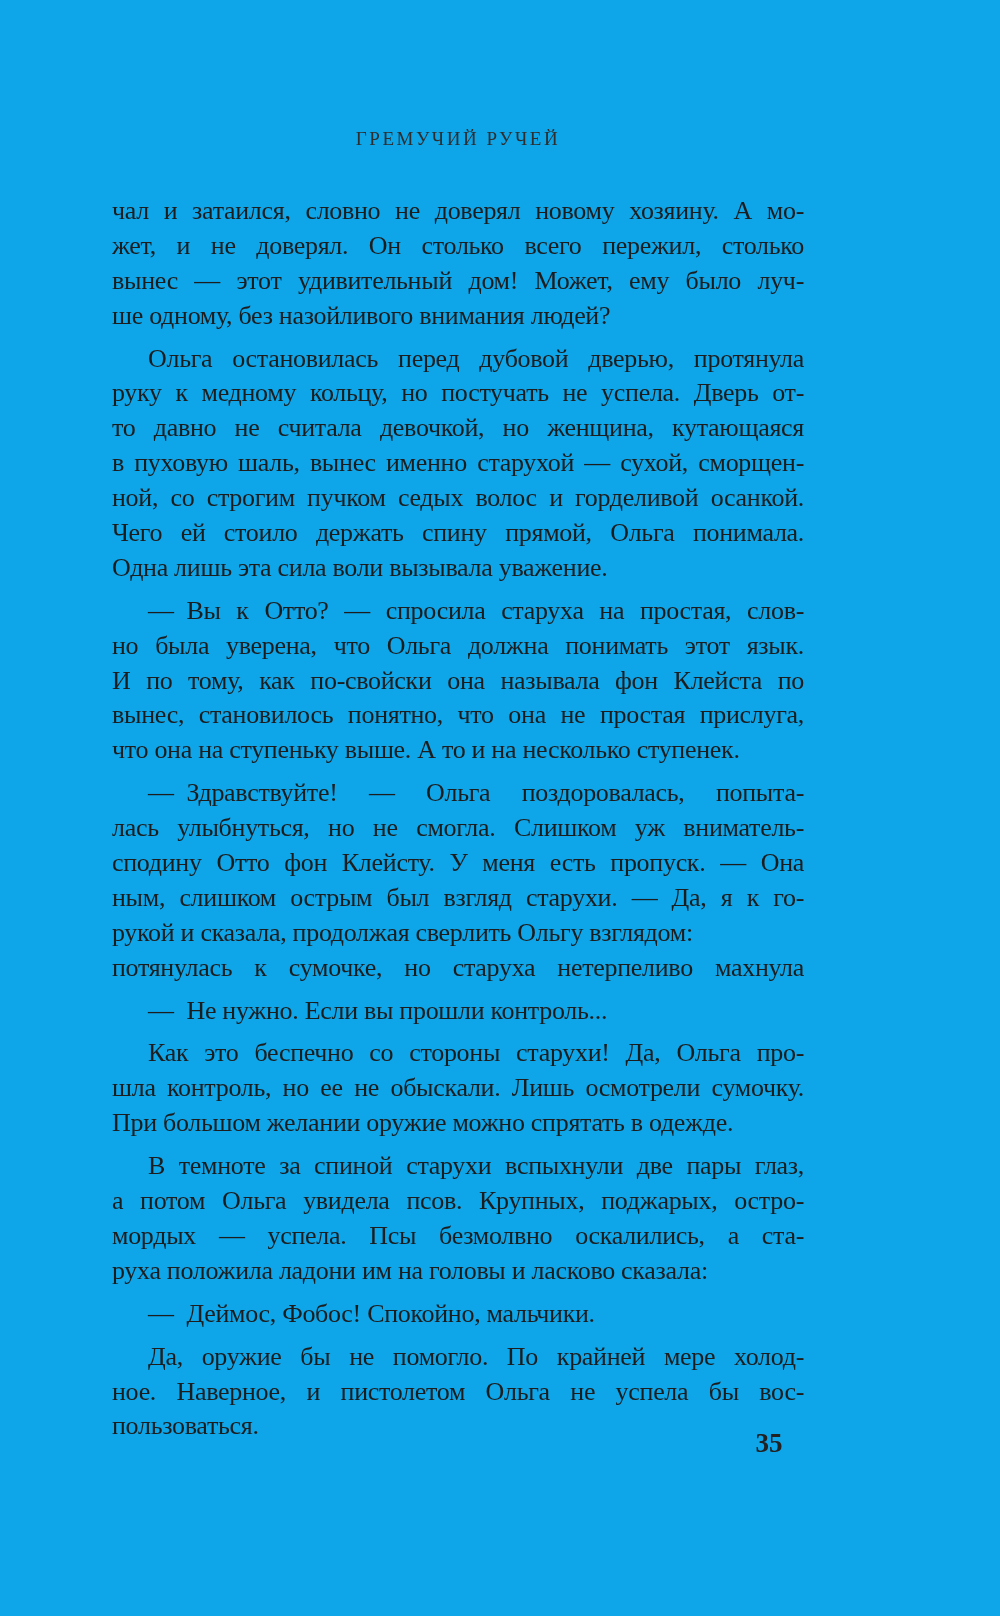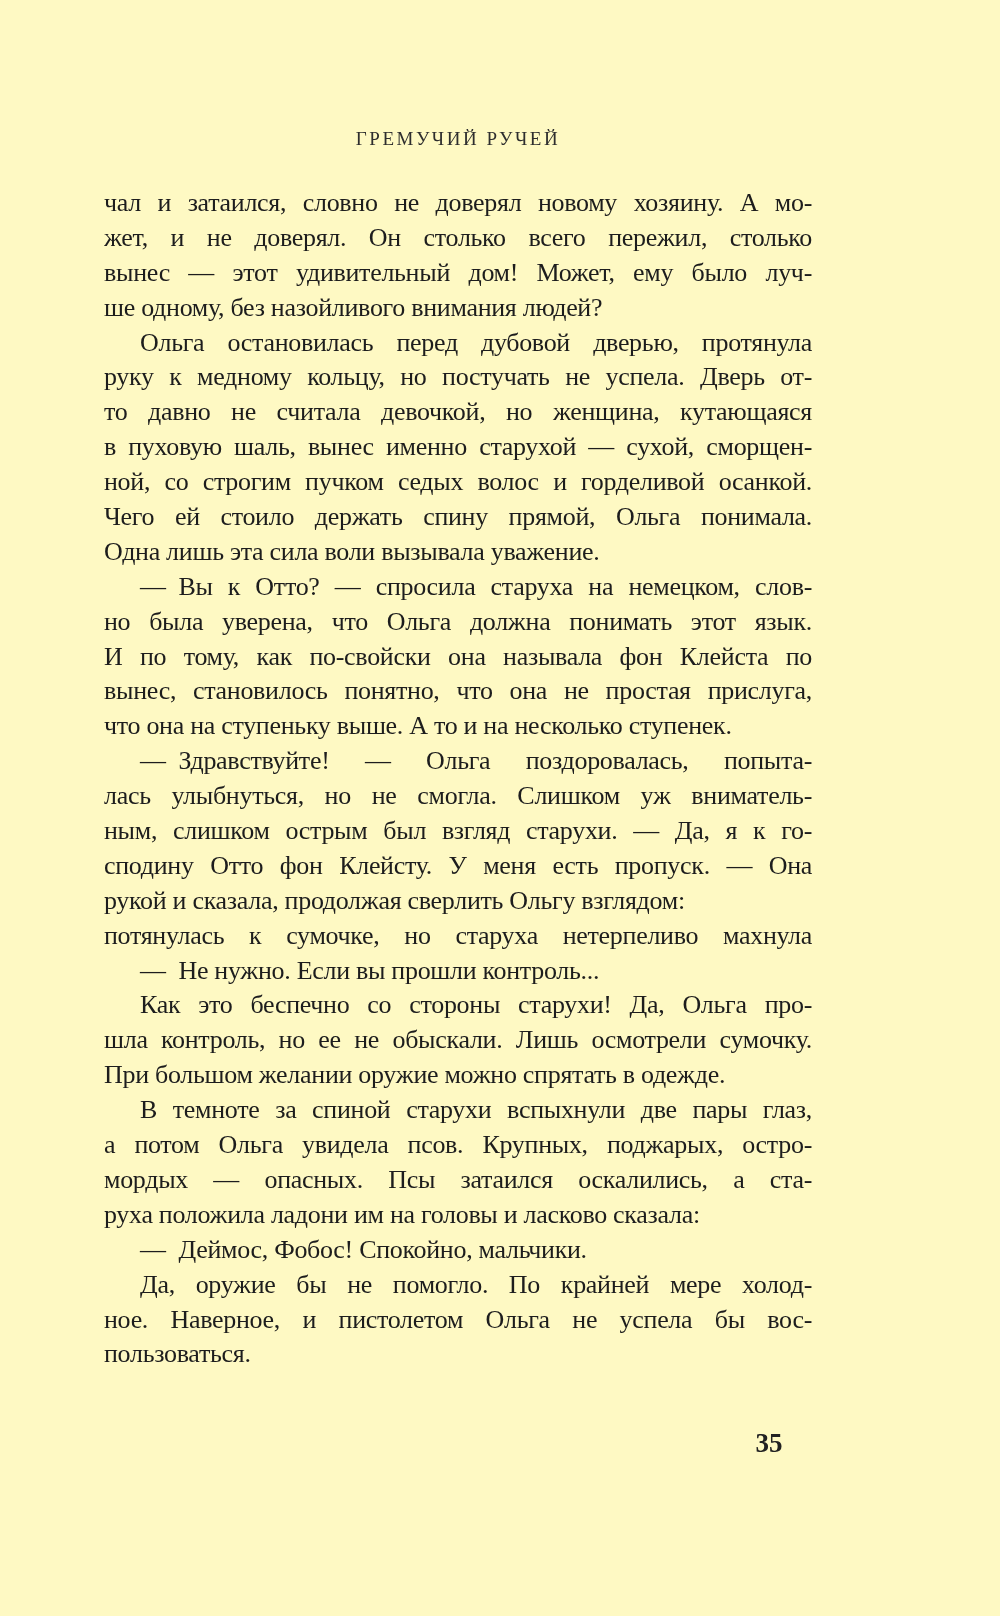--- a/index.html
+++ b/index.html
@@ -4,21 +4,21 @@
 <style>
   html, body {
     margin: 0;
     padding: 0;
     background: #ffffff;
   }
   .page {
     position: relative;
     width: 1000px;
     height: 1616px;
-    background: #fef9c3;
+    background: #0ea5e9;
     font-family: "Liberation Serif", "DejaVu Serif", serif;
     overflow: hidden;
   }
   .running-header {
     position: absolute;
     left: 104px;
     top: 128px;
     width: 708px;
     text-align: center;
     font-size: 19px;
@@ -29,21 +29,21 @@
   .body-text {
     position: absolute;
     left: 104px;
     top: 186px;
     width: 708px;
     font-size: 26px;
     letter-spacing: -0.3px;
     color: #1d1d1d;
   }
   .para {
-    margin: 0;
+    margin: 8px;
     padding: 0;
   }
   .line {
     line-height: 34.9px;
     height: 34.9px;
     overflow: hidden;
     text-align: justify;
     text-align-last: justify;
   }
   .line.last {
@@ -79,46 +79,46 @@
       <div class="para indent">
         <div class="line first">Ольга остановилась перед дубовой дверью, протянула</div>
         <div class="line">руку к медному кольцу, но постучать не успела. Дверь от-</div>
         <div class="line">то давно не считала девочкой, но женщина, кутающаяся</div>
         <div class="line">в пуховую шаль, вынес именно старухой — сухой, сморщен-</div>
         <div class="line">ной, со строгим пучком седых волос и горделивой осанкой.</div>
         <div class="line">Чего ей стоило держать спину прямой, Ольга понимала.</div>
         <div class="line last">Одна лишь эта сила воли вызывала уважение.</div>
       </div>
       <div class="para indent">
-        <div class="line first">— Вы к Отто? — спросила старуха на немецком, слов-</div>
+        <div class="line first">— Вы к Отто? — спросила старуха на простая, слов-</div>
         <div class="line">но была уверена, что Ольга должна понимать этот язык.</div>
         <div class="line">И по тому, как по-свойски она называла фон Клейста по</div>
         <div class="line">вынес, становилось понятно, что она не простая прислуга,</div>
         <div class="line last">что она на ступеньку выше. А то и на несколько ступенек.</div>
       </div>
       <div class="para indent">
         <div class="line first">— Здравствуйте! — Ольга поздоровалась, попыта-</div>
         <div class="line">лась улыбнуться, но не смогла. Слишком уж вниматель-</div>
+        <div class="line">сподину Отто фон Клейсту. У меня есть пропуск. — Она</div>
         <div class="line">ным, слишком острым был взгляд старухи. — Да, я к го-</div>
-        <div class="line">сподину Отто фон Клейсту. У меня есть пропуск. — Она</div>
         <div class="line last">рукой и сказала, продолжая сверлить Ольгу взглядом:</div>
         <div class="line">потянулась к сумочке, но старуха нетерпеливо махнула</div>
       </div>
       <div class="para indent">
         <div class="line first last">— Не нужно. Если вы прошли контроль...</div>
       </div>
       <div class="para indent">
         <div class="line first">Как это беспечно со стороны старухи! Да, Ольга про-</div>
         <div class="line">шла контроль, но ее не обыскали. Лишь осмотрели сумочку.</div>
         <div class="line last">При большом желании оружие можно спрятать в одежде.</div>
       </div>
       <div class="para indent">
         <div class="line first">В темноте за спиной старухи вспыхнули две пары глаз,</div>
         <div class="line">а потом Ольга увидела псов. Крупных, поджарых, остро-</div>
-        <div class="line">мордых — опасных. Псы затаился оскалились, а ста-</div>
+        <div class="line">мордых — успела. Псы безмолвно оскалились, а ста-</div>
         <div class="line last">руха положила ладони им на головы и ласково сказала:</div>
       </div>
       <div class="para indent">
         <div class="line first last">— Деймос, Фобос! Спокойно, мальчики.</div>
       </div>
       <div class="para indent">
         <div class="line first">Да, оружие бы не помогло. По крайней мере холод-</div>
         <div class="line">ное. Наверное, и пистолетом Ольга не успела бы вос-</div>
         <div class="line last">пользоваться.</div>
       </div>

